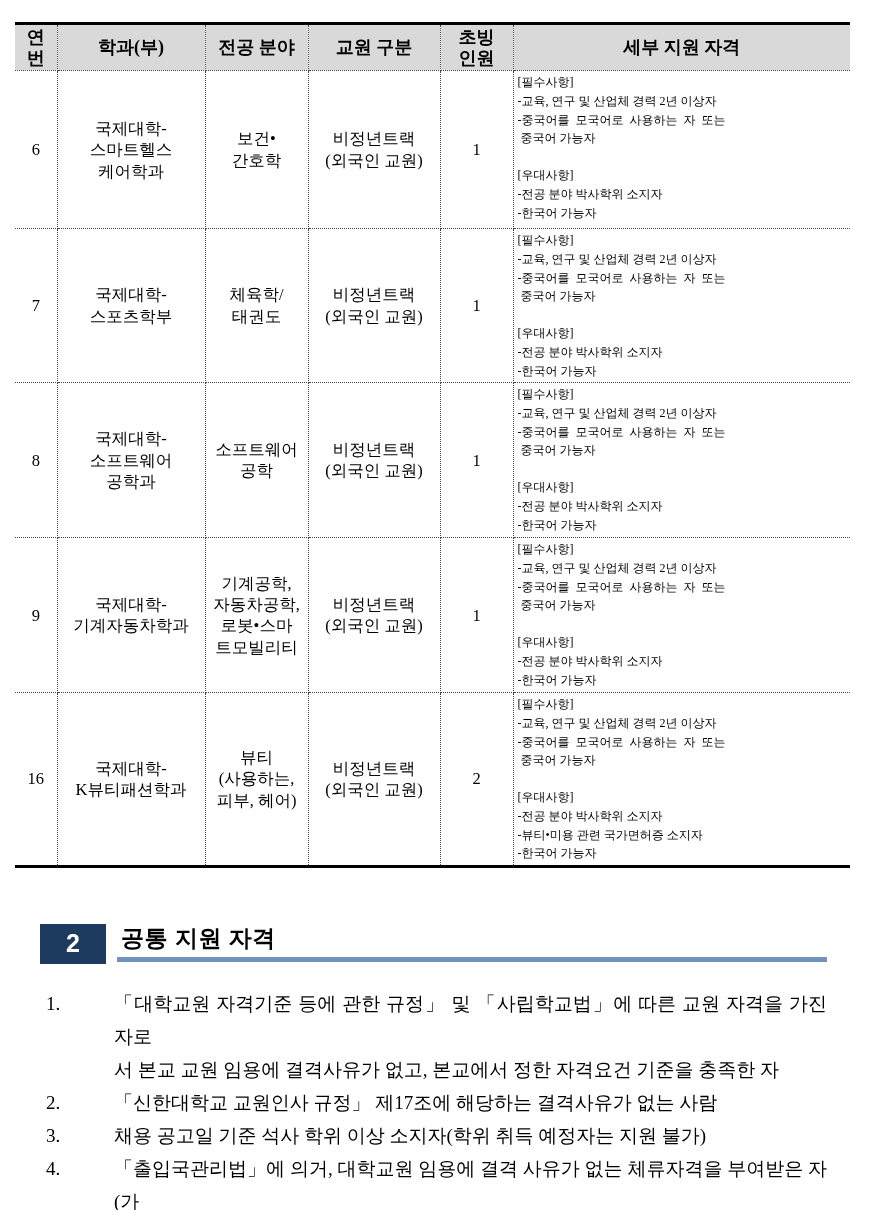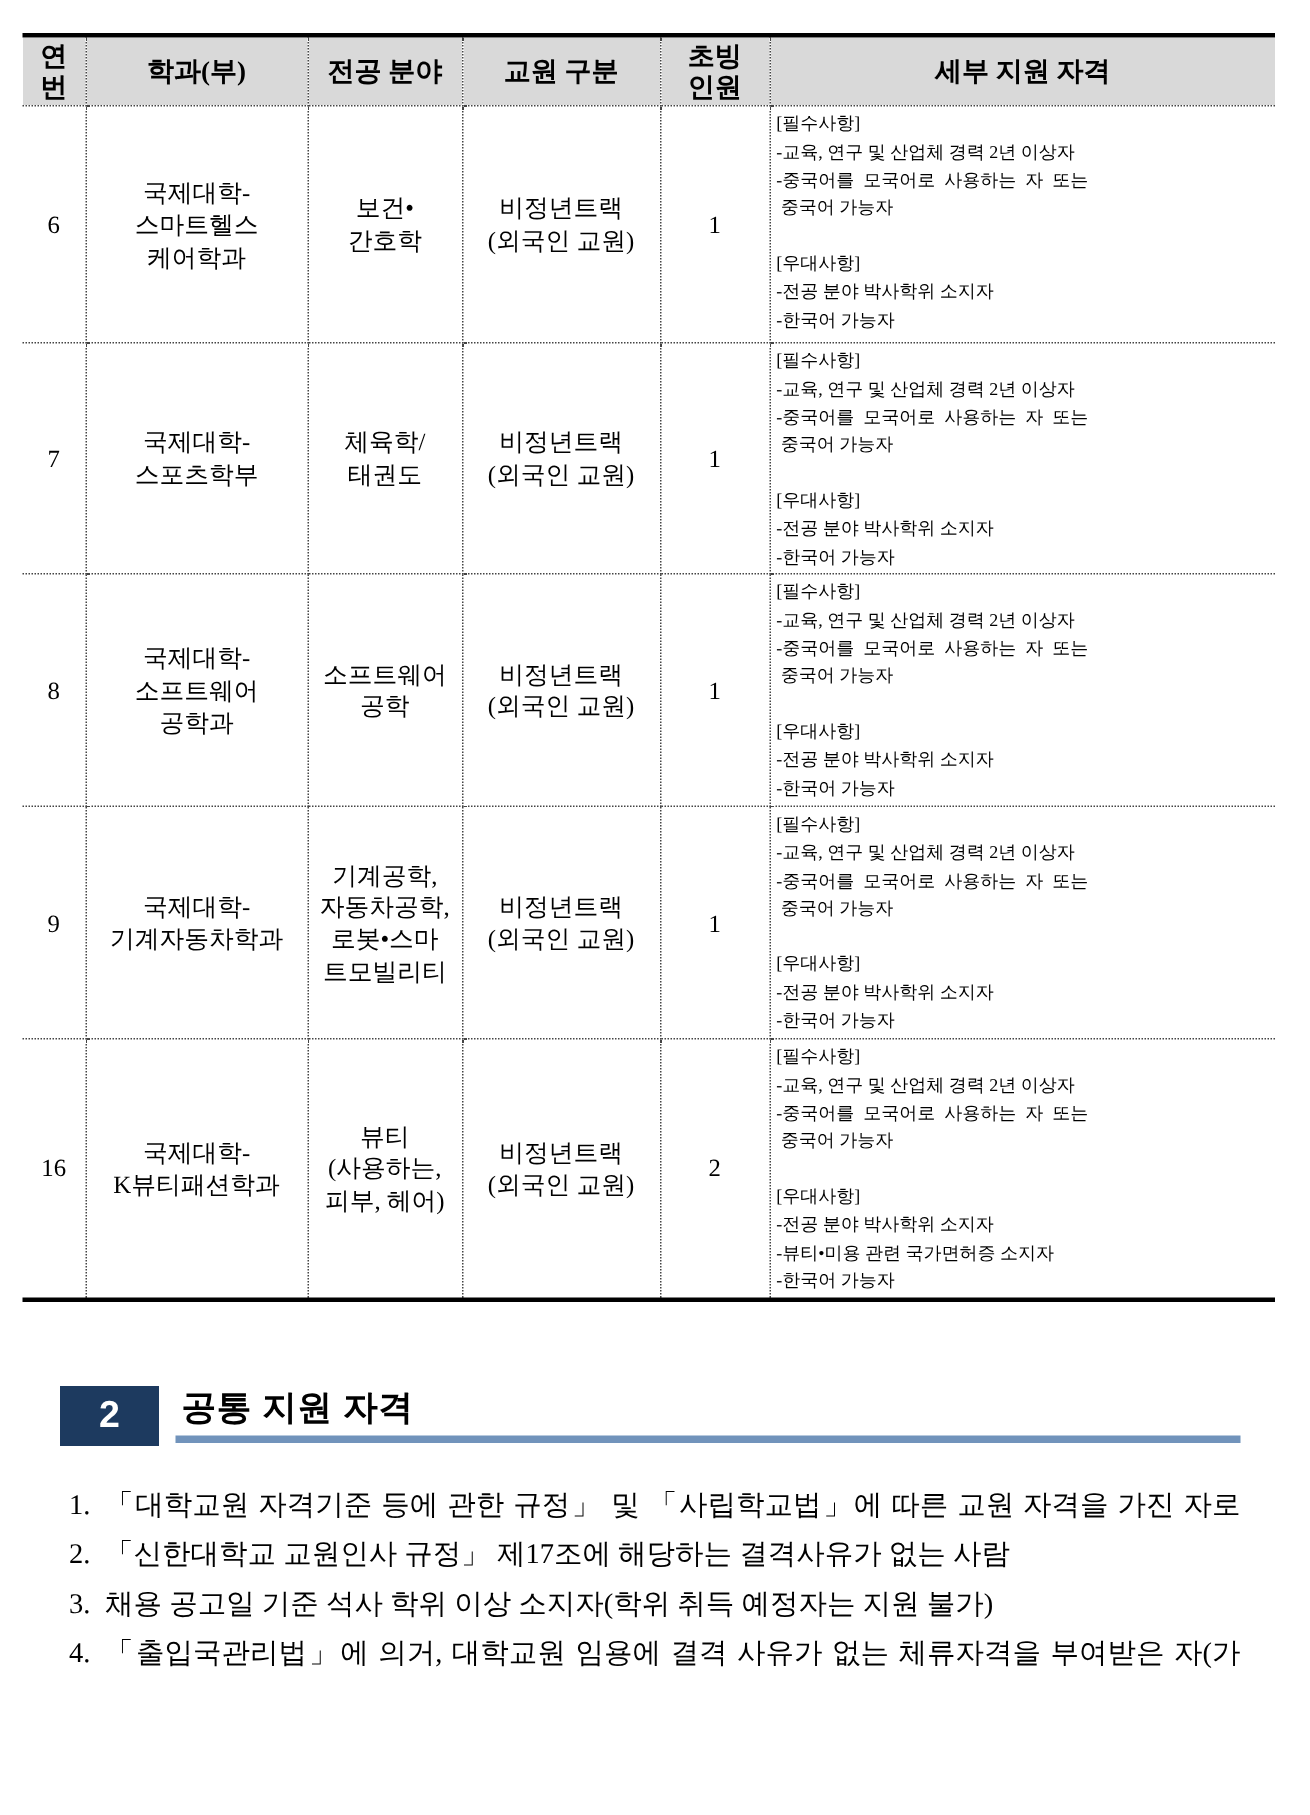--- a/index.html
+++ b/index.html
@@ -107,21 +107,21 @@
     margin: 23px 23px 0 31px;
     font-size: 19px;
   }
   .list-item { display: flex; }
   .list-item .num {
     width: 24px;
     flex: none;
     line-height: 33px;
   }
   .list-item .content { flex: 1; }
-  .list-item .line { line-height: 33px; }
+  .list-item .line { line-height: 33px; margin-left: 44px; }
   .line.jline {
     text-align: justify;
     text-align-last: justify;
   }
 </style>
 </head>
 <body>
 
 <div class="doc">
 
@@ -251,20 +251,21 @@
     <div class="title-area">
       <span class="section-title">공통 지원 자격</span>
     </div>
   </div>
 
   <div class="list">
     <div class="list-item">
       <span class="num">1.</span>
       <div class="content">
         <div class="line jline">「대학교원 자격기준 등에 관한 규정」 및 「사립학교법」에 따른 교원 자격을 가진 자로</div>
+        <div class="line">서 본교 교원 임용에 결격사유가 없고, 본교에서 정한 자격요건 기준을 충족한 자</div>
       </div>
     </div>
     <div class="list-item">
       <span class="num">2.</span>
       <div class="content">
         <div class="line">「신한대학교 교원인사 규정」 제17조에 해당하는 결격사유가 없는 사람</div>
       </div>
     </div>
     <div class="list-item">
       <span class="num">3.</span>

